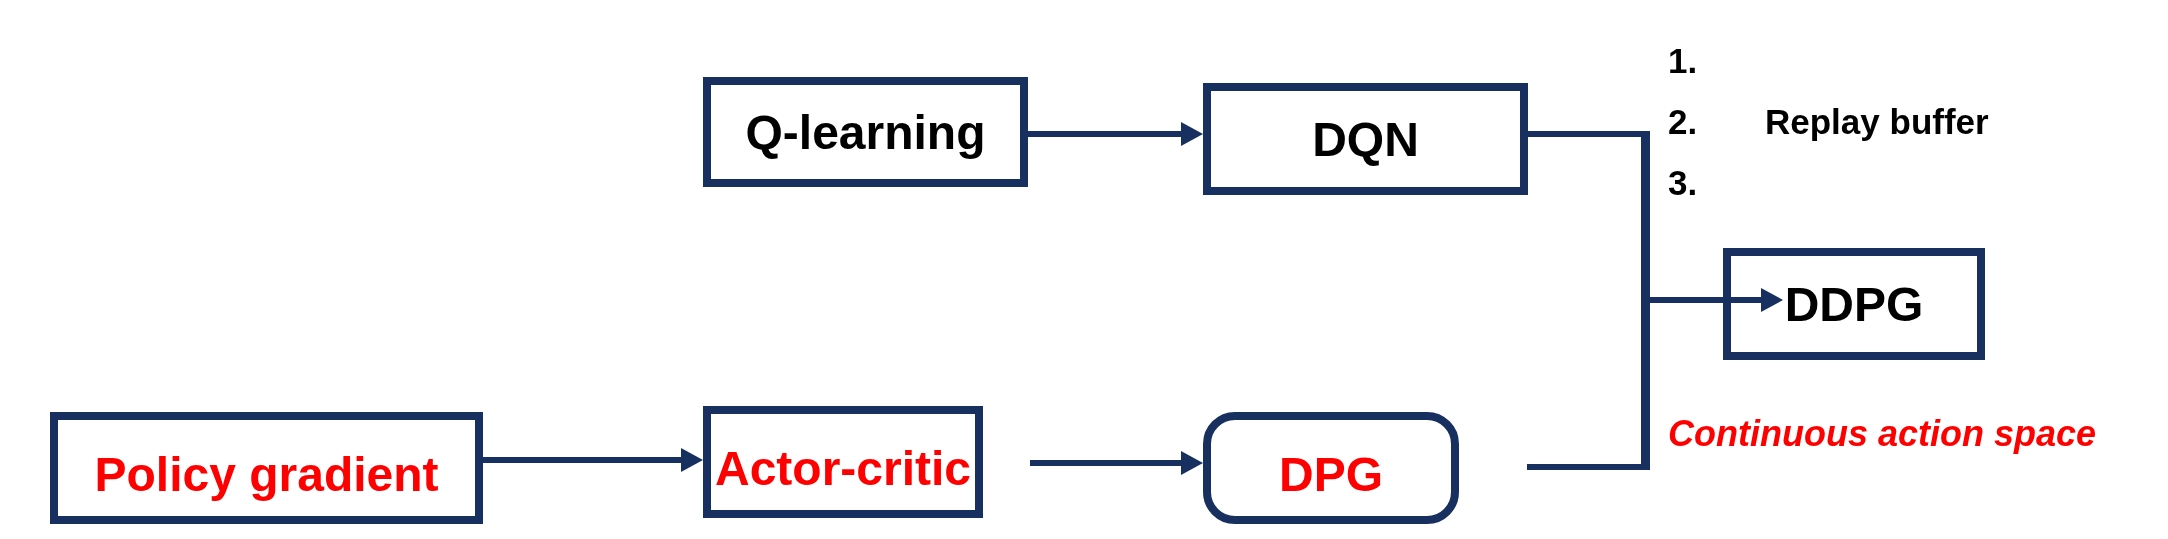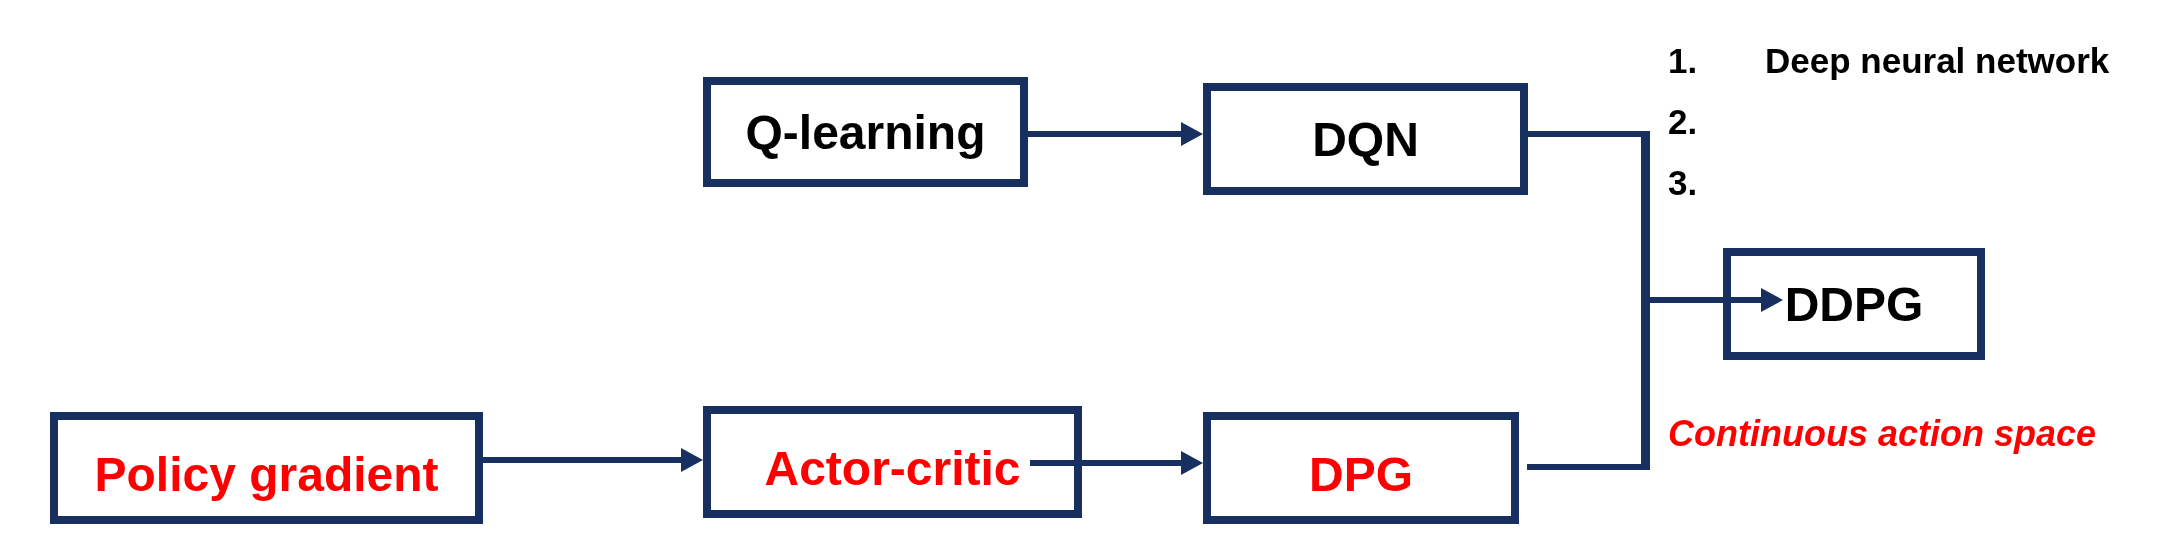--- a/index.html
+++ b/index.html
@@ -30,22 +30,22 @@
     font-size:48px;
     letter-spacing:0px;
   }
   .node .lbl[data-color="black"]{ color:var(--text-black); }
   .node .lbl[data-color="red"]{ color:var(--accent-red);margin-top:12px; }
 
   #node-q-learning     { left:703px;  top:77px;  width:325px; height:110px; }
   #node-dqn            { left:1203px; top:83px;  width:325px; height:112px; }
   #node-ddpg           { left:1723px; top:248px; width:262px; height:112px; }
   #node-policy-gradient{ left:50px;   top:412px; width:433px; height:112px; }
-  #node-actor-critic   { left:703px;  top:406px; width:379px; height:112px; }
-  #node-dpg            { left:1203px; top:412px; width:316px; height:112px; }
+  #node-actor-critic   { left:703px;  top:406px; width:280px; height:112px; }
+  #node-dpg            { left:1203px; top:412px; width:256px; height:112px;border-radius:32px; }
 
   
   .h-line{ position:absolute; height:6px; background:var(--line-navy); }
   .v-line{ position:absolute; width:9px;  background:var(--line-navy); }
 
   #conn-qlearning-dqn   { left:1028px; top:131px; width:156px; }
   #conn-pg-ac           { left:483px;  top:457px; width:200px; }
   #conn-ac-dpg          { left:1030px; top:460px; width:153px; }
   #conn-dqn-merge       { left:1528px; top:131px; width:122px; }
   #conn-dpg-merge       { left:1527px; top:464px; width:123px; }
@@ -135,24 +135,24 @@
   <div class="h-line" id="conn-dqn-merge"></div>
   <div class="h-line" id="conn-dpg-merge"></div>
   <div class="v-line" id="conn-merge-vertical"></div>
 
   <div class="h-line" id="conn-merge-ddpg"></div>
   <div class="arrow-right" id="arrow-merge-ddpg"></div>
 
   <div class="feature-list">
     <div class="feature-item">
       <span class="marker">1.</span>
-      <span class="text">Deep neural network</span>
     </div>
     <div class="feature-item">
       <span class="marker">2.</span>
+      <span class="text">Replay buffer</span>
     </div>
     <div class="feature-item">
       <span class="marker">3.</span>
     </div>
   </div>
 
   <div class="note" data-color="red">Continuous action space</div>
 
 </div>
 

